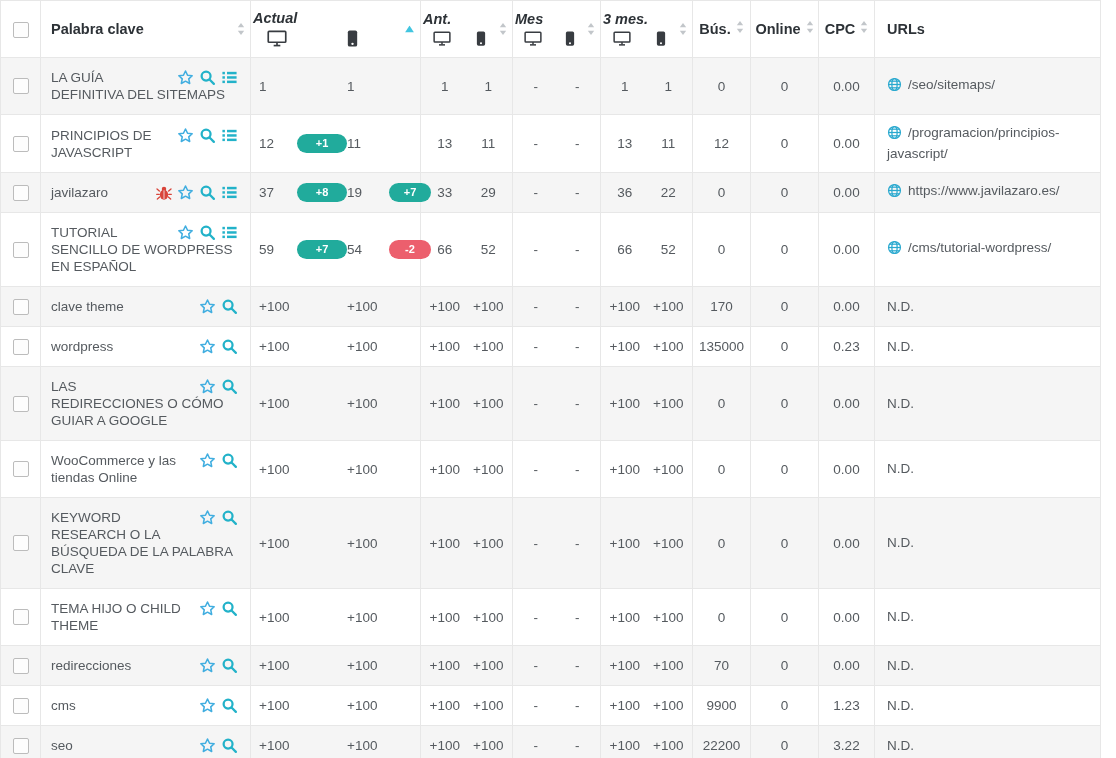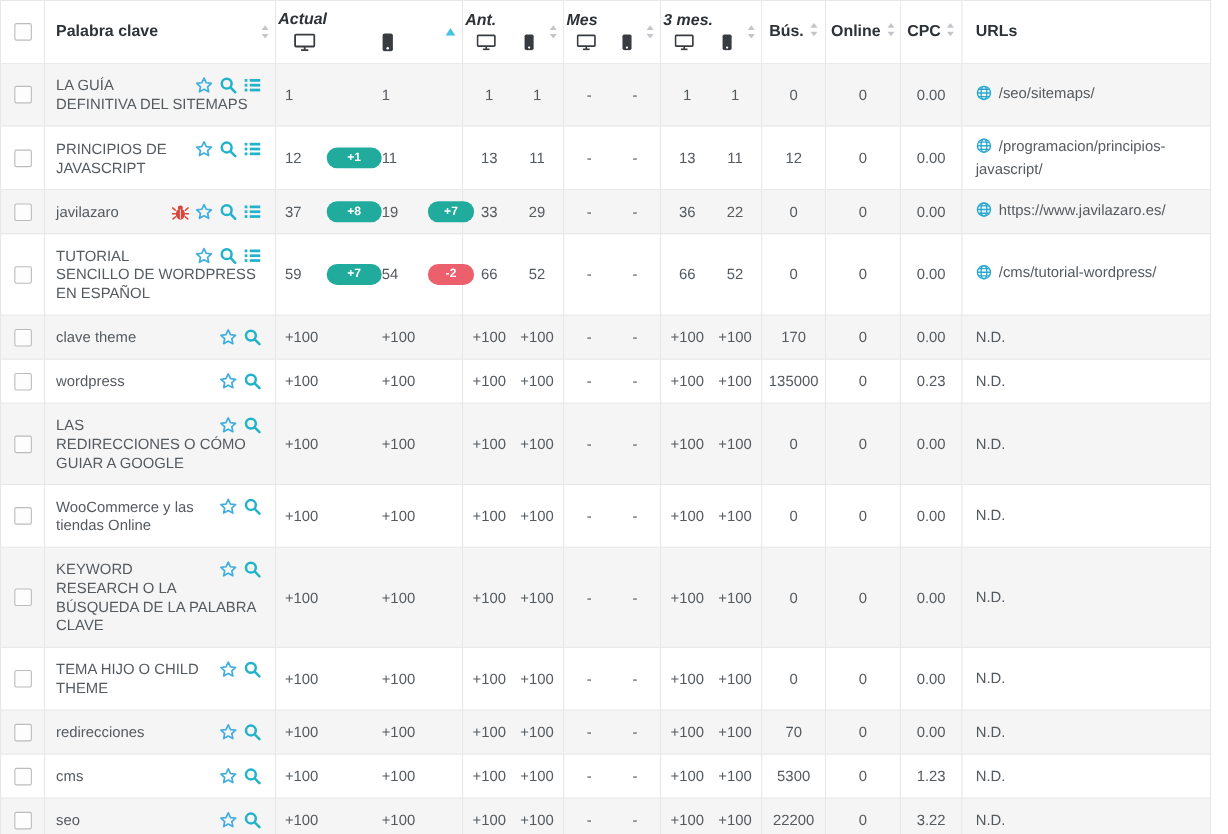--- a/index.html
+++ b/index.html
@@ -869,21 +869,21 @@
         <span>-</span>
         <span>-</span>
       </div>
     </td>
     <td class="cell-center">
       <div class="pair-grid">
         <span>+100</span>
         <span>+100</span>
       </div>
     </td>
-    <td class="cell-center"><span>5300</span></td>
+    <td class="cell-center"><span>9900</span></td>
     <td class="cell-center"><span>0</span></td>
     <td class="cell-center"><span>1.23</span></td>
     <td class="cell-url">
       <span>N.D.</span>
     </td>
   </tr>
 
   <tr class="odd">
     <td class="cell-check"><input type="checkbox" class="cb" style=""></td>
     <td class="cell-kw">

